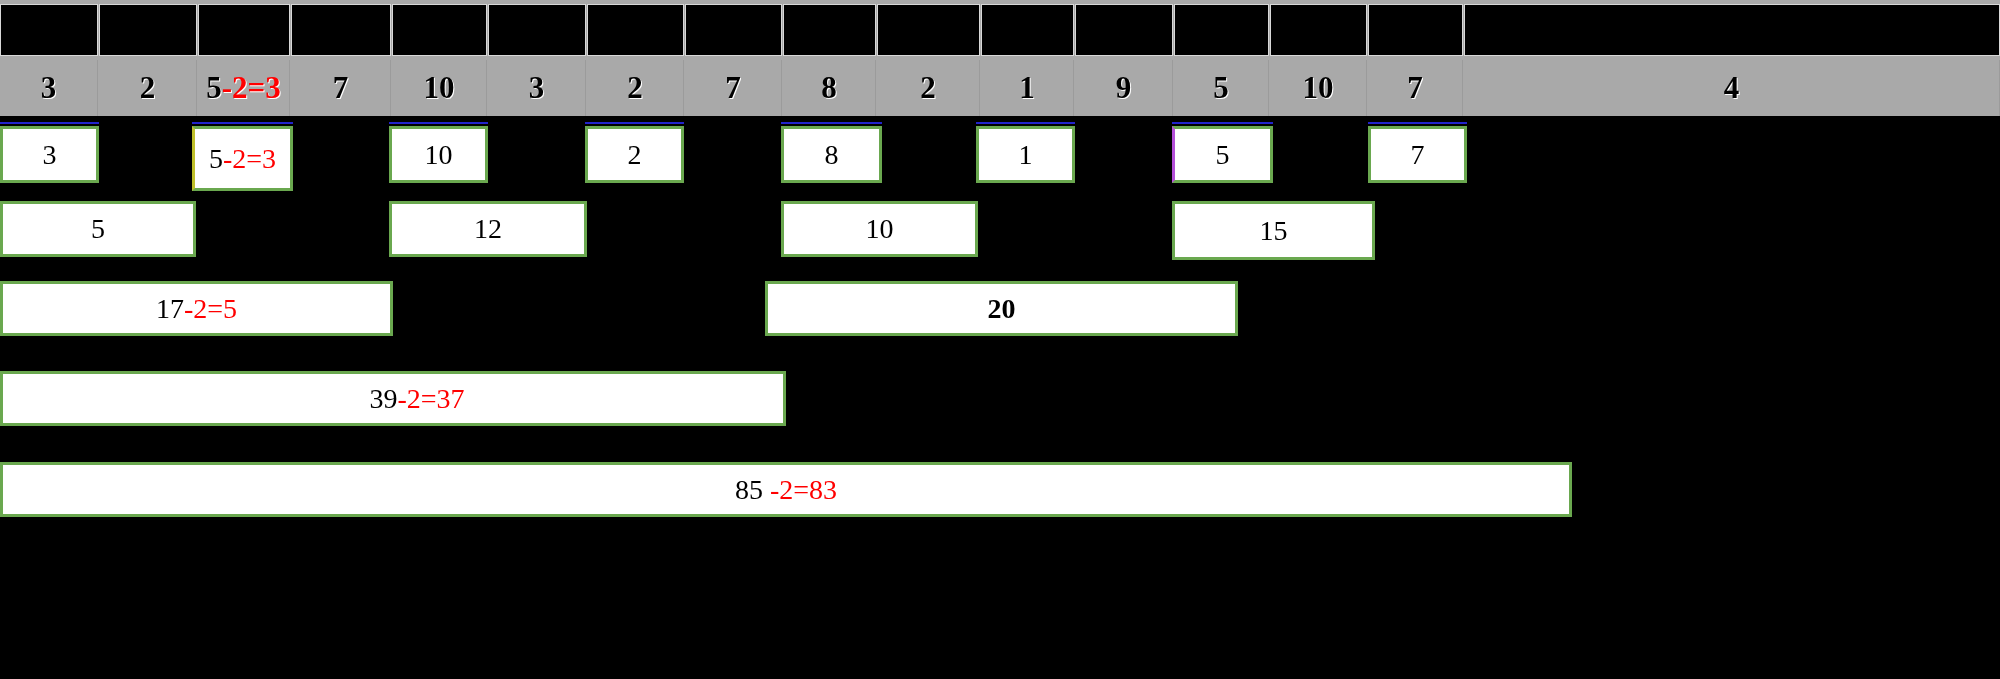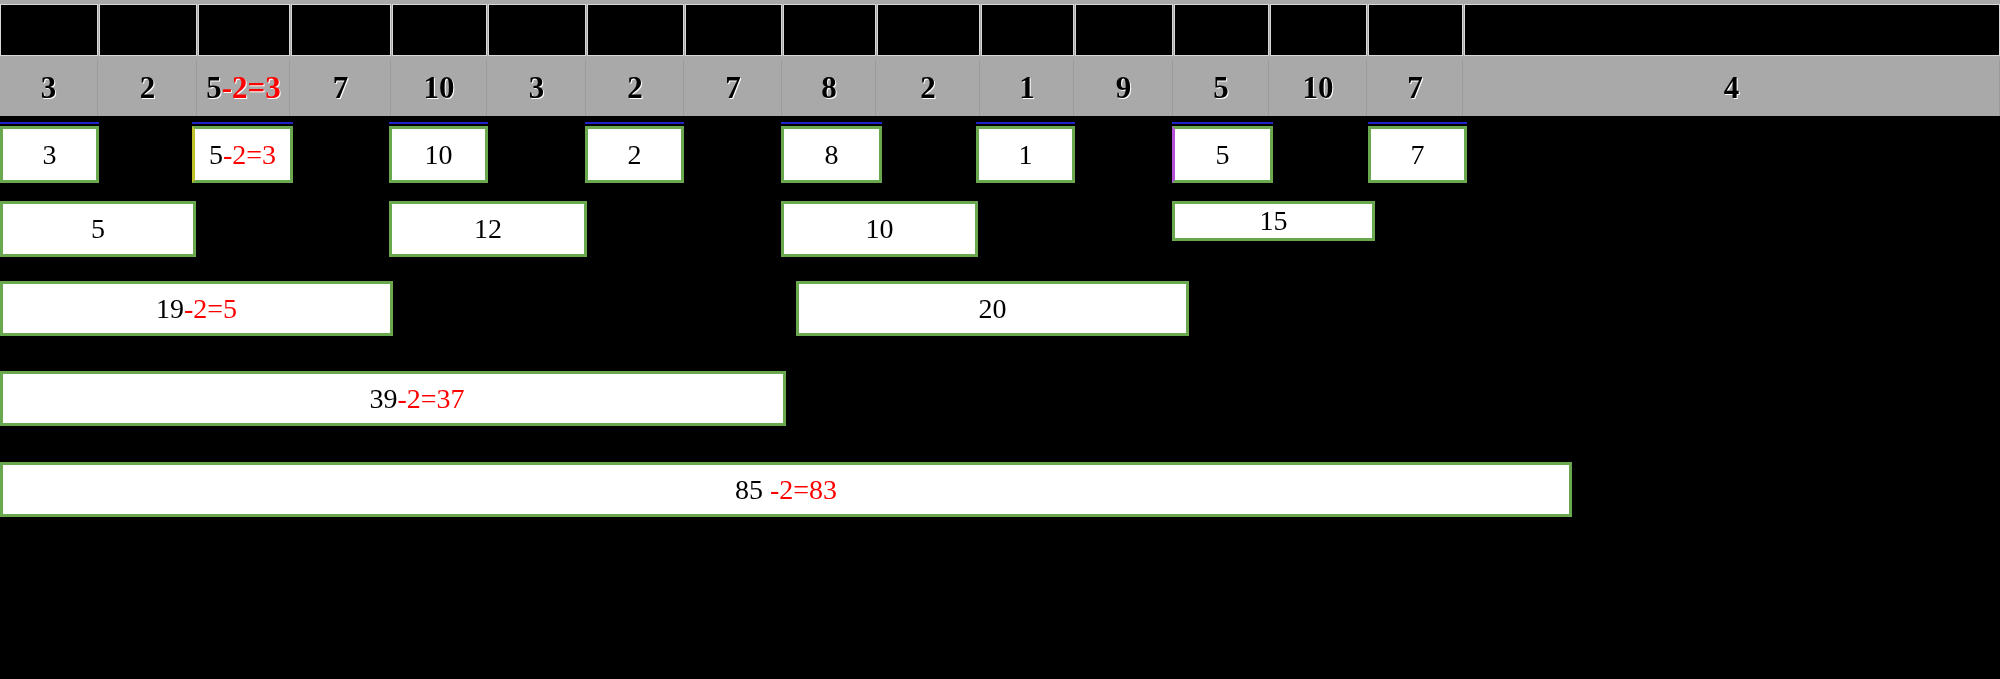--- a/index.html
+++ b/index.html
@@ -168,21 +168,21 @@
         <span>4</span>
       </div>
     </div>
 
   <div id="tree-levels">
       <div class="cap-line" style="left: 0px; width: 99px; top: 122px; background: rgb(34, 34, 204);"></div>
       <div class="node" style="left: 0px; top: 126px; width: 99px; height: 57px;">
         <div style="white-space: nowrap;"><span>3</span></div>
       </div>
       <div class="cap-line" style="left: 192px; width: 101px; top: 122px; background: rgb(34, 34, 204);"></div>
-      <div class="node accent-yellow" style="left: 192px; top: 126px; width: 101px; height: 57px;">
+      <div class="node accent-yellow" style="left: 192px; top: 126px; width: 101px; height: 65px;">
         <div style="white-space: nowrap;"><span>5</span><span class="delta">-2=3</span></div>
       </div>
       <div class="cap-line" style="left: 389px; width: 99px; top: 122px; background: rgb(34, 34, 204);"></div>
       <div class="node" style="left: 389px; top: 126px; width: 99px; height: 57px;">
         <div style="white-space: nowrap;"><span>10</span></div>
       </div>
       <div class="cap-line" style="left: 585px; width: 99px; top: 122px; background: rgb(34, 34, 204);"></div>
       <div class="node" style="left: 585px; top: 126px; width: 99px; height: 57px;">
         <div style="white-space: nowrap;"><span>2</span></div>
       </div>
@@ -204,27 +204,27 @@
       </div>
       <div class="node" style="left: 0px; top: 201px; width: 196px; height: 56px;">
         <div style="white-space: nowrap;"><span>5</span></div>
       </div>
       <div class="node" style="left: 389px; top: 201px; width: 198px; height: 56px;">
         <div style="white-space: nowrap;"><span>12</span></div>
       </div>
       <div class="node" style="left: 781px; top: 201px; width: 197px; height: 56px;">
         <div style="white-space: nowrap;"><span>10</span></div>
       </div>
-      <div class="node" style="left: 1172px; top: 201px; width: 203px; height: 40px;">
+      <div class="node" style="left: 1172px; top: 201px; width: 203px; height: 59px;">
         <div style="white-space: nowrap;"><span>15</span></div>
       </div>
       <div class="node" style="left: 0px; top: 281px; width: 393px; height: 55px;">
-        <div style="white-space: nowrap;"><span>19</span><span class="delta">-2=5</span></div>
-      </div>
-      <div class="node" style="left: 796px; top: 281px; width: 393px; height: 55px;">
+        <div style="white-space: nowrap;"><span>17</span><span class="delta">-2=5</span></div>
+      </div>
+      <div class="node" style="left: 765px; top: 281px; width: 473px; height: 55px; font-weight: bold;">
         <div style="white-space: nowrap;"><span>20</span></div>
       </div>
       <div class="node" style="left: 0px; top: 371px; width: 786px; height: 55px; padding-left: 48px;">
         <div style="white-space: nowrap;"><span>39</span><span class="delta">-2=37</span></div>
       </div>
       <div class="node" style="left: 0px; top: 462px; width: 1572px; height: 55px;">
         <div style="white-space: nowrap;"><span>85 </span><span class="delta">-2=83</span></div>
       </div>
     </div>
 

